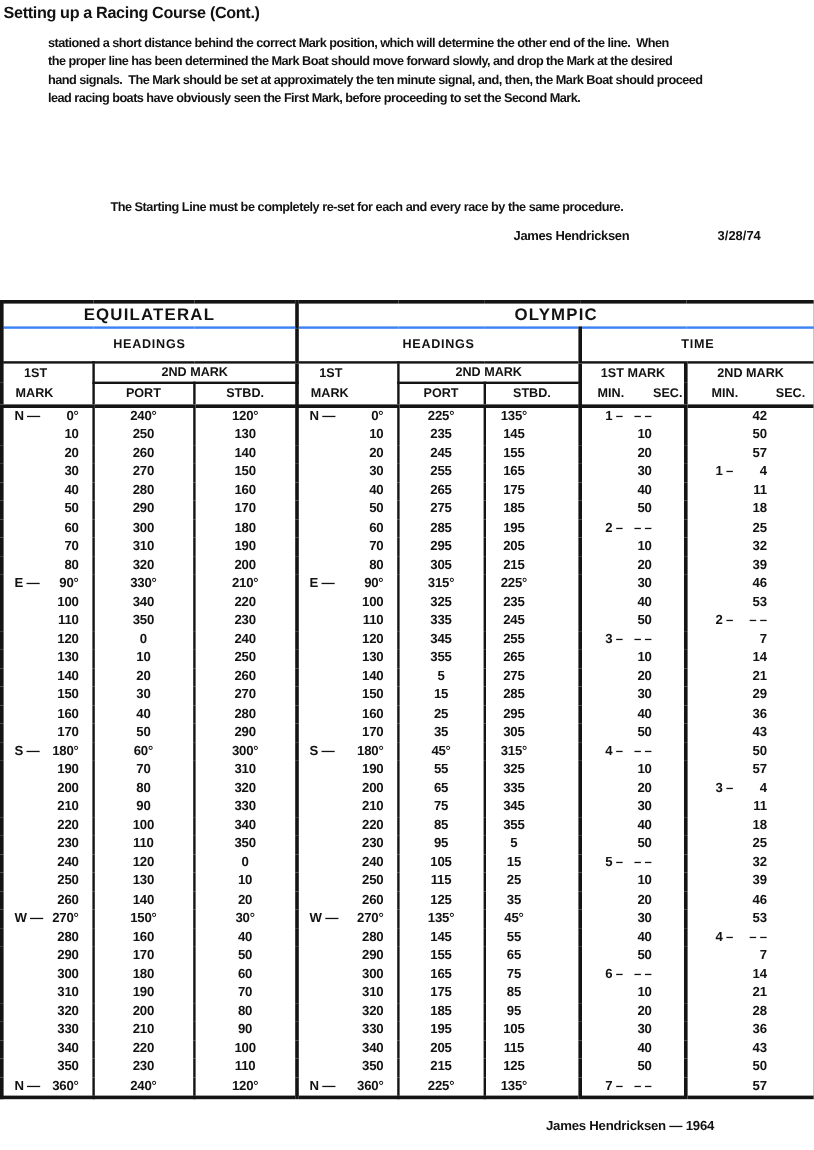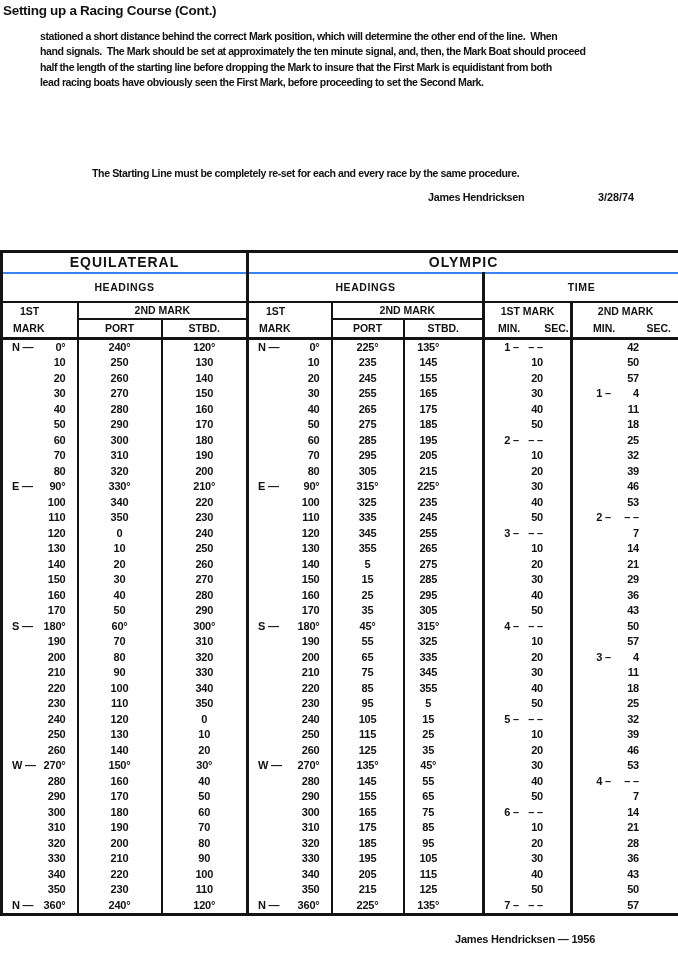--- a/index.html
+++ b/index.html
@@ -53,22 +53,22 @@
   .tm2 { width:38px; text-align:right; }
   .ts2 { width:28px; text-align:right; }
 </style>
 </head>
 <body>
 
 <div class="title">Setting up a Racing Course (Cont.)</div>
 
 <div class="para">
   <div>stationed a short distance behind the correct Mark position, which will determine the other end of the line.  When</div>
+  <div>the proper line has been determined the Mark Boat should move forward slowly, and drop the Mark at the desired</div>
   <div>hand signals.  The Mark should be set at approximately the ten minute signal, and, then, the Mark Boat should proceed</div>
-  <div>half the length of the starting line before dropping the Mark to insure that the First Mark is equidistant from both</div>
   <div>lead racing boats have obviously seen the First Mark, before proceeding to set the Second Mark.</div>
 </div>
 
 <div class="note">The Starting Line must be completely re-set for each and every race by the same procedure.</div>
 <div class="sig-name">James Hendricksen</div>
 <div class="sig-date">3/28/74</div>
 
 <table class="course">
   <colgroup>
     <col style="width:76px">
@@ -1230,13 +1230,13 @@
         <td class="c-t2">
           <div class="t-wrap">
             <span class="tm2"></span>
             <span class="ts2">57</span>
           </div>
         </td>
       </tr>
     </tbody>
 </table>
 
-<div class="footer">James Hendricksen — 1956</div>
+<div class="footer">James Hendricksen — 1964</div>
 
 </body></html>

